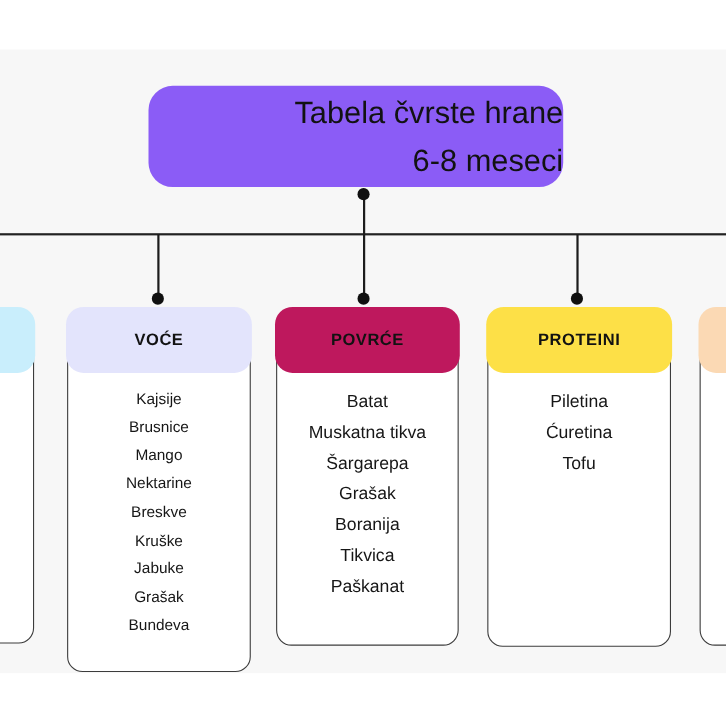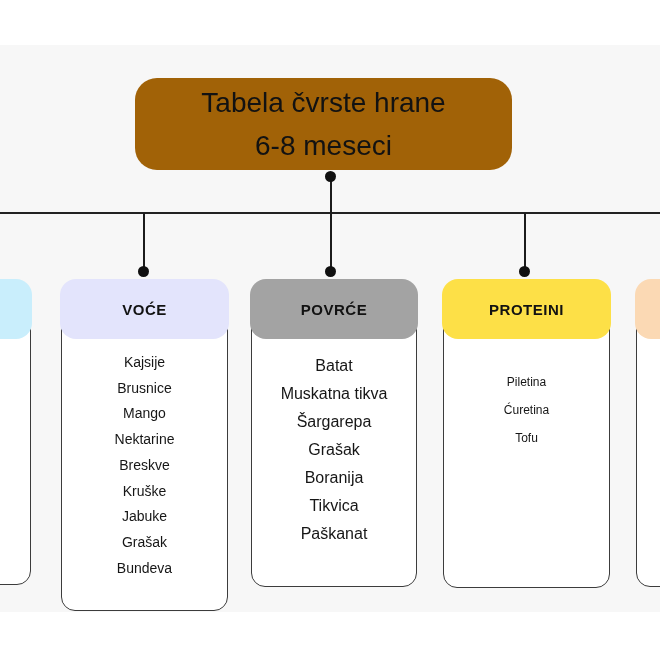--- a/index.html
+++ b/index.html
@@ -91,29 +91,29 @@
 
   #card-left  { left: -34px; width: 63px;  height: 283px; }
   #card-voce  { left: 61px;  width: 165px; height: 309px; }
   #card-povrce   { left: 251px; width: 164px; height: 285px; }
   #card-proteini { left: 443px; width: 165px; height: 286px; }
   #card-right { left: 636px; width: 60px;  height: 285px; }
 
   #card-voce .card-items { padding-top: 11px; font-size: 14px; line-height: 25.7px; }
   #card-povrce .card-items { padding-top: 14px; font-size: 16px; line-height: 26px; padding-left: 26px; padding-right: 26px; }
   #card-povrce .item { margin-bottom: 2px; }
-  #card-proteini .card-items { padding-top: 29px; font-size: 12px; line-height: 28px; }
+  #card-proteini .card-items { padding-top: 13px; font-size: 16px; line-height: 28px; }
 </style>
 </head>
 <body>
 
 <div class="page">
   <div class="canvas-bg"></div>
 
-  <div class="title-box" style="background-color: #a16207;">
+  <div class="title-box" style="background-color: #8b5cf6; align-items: flex-end;">
     <div>Tabela čvrste hrane</div>
     <div>6-8 meseci</div>
   </div>
 
   <div class="hline"></div>
   <div class="vline" id="line-center"></div>
   <div class="vline" id="line-voce"></div>
   <div class="vline" id="line-prot"></div>
 
   <div class="dot" id="dot-center-top"></div>
@@ -135,21 +135,21 @@
         <div class="item">Nektarine</div>
         <div class="item">Breskve</div>
         <div class="item">Kruške</div>
         <div class="item">Jabuke</div>
         <div class="item">Grašak</div>
         <div class="item">Bundeva</div>
       </div>
   </div>
 
   <div class="card" id="card-povrce">
-    <div class="card-header" style="background-color: #a3a3a3;">POVRĆE</div>
+    <div class="card-header" style="background-color: #be185d;">POVRĆE</div>
     <div class="card-items">
         <div class="item">Batat</div>
         <div class="item">Muskatna tikva</div>
         <div class="item">Šargarepa</div>
         <div class="item">Grašak</div>
         <div class="item">Boranija</div>
         <div class="item">Tikvica</div>
         <div class="item">Paškanat</div>
       </div>
   </div>

